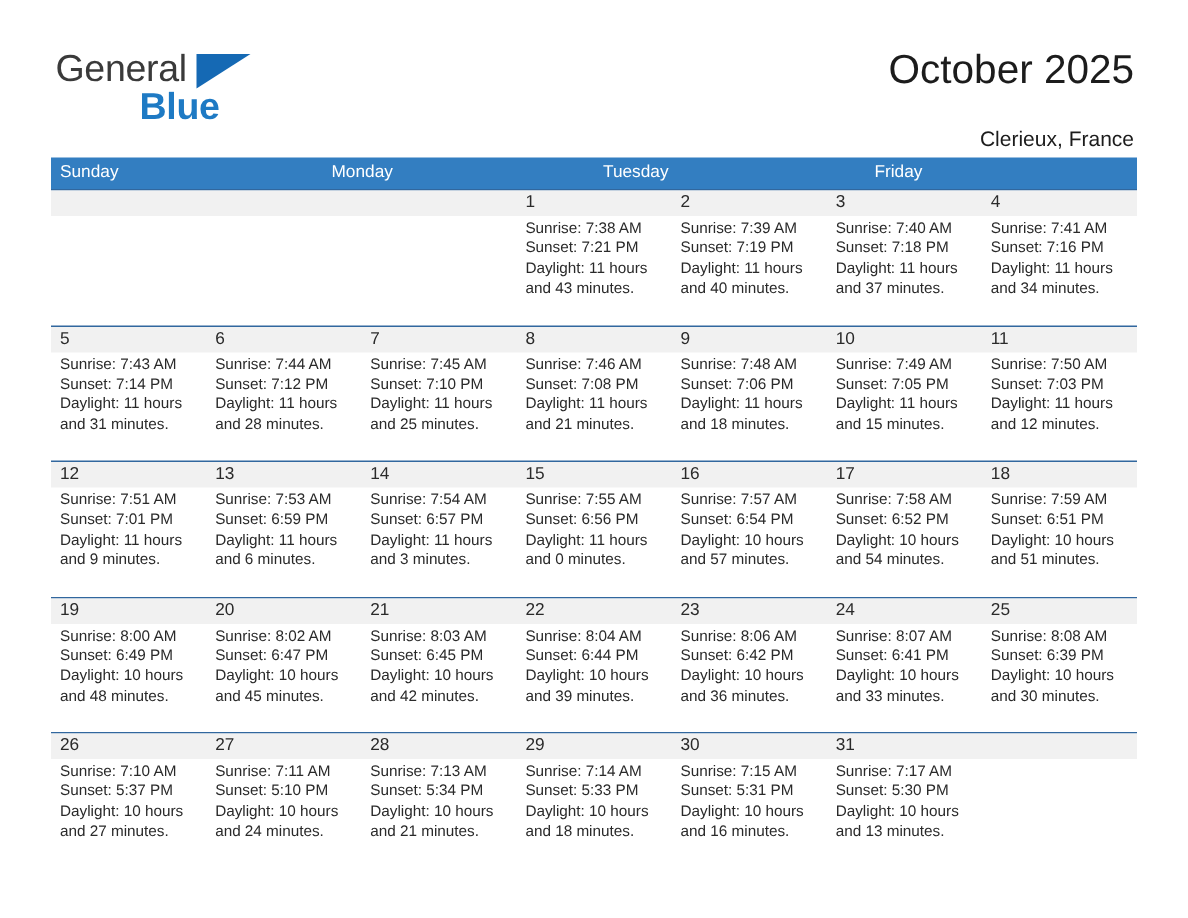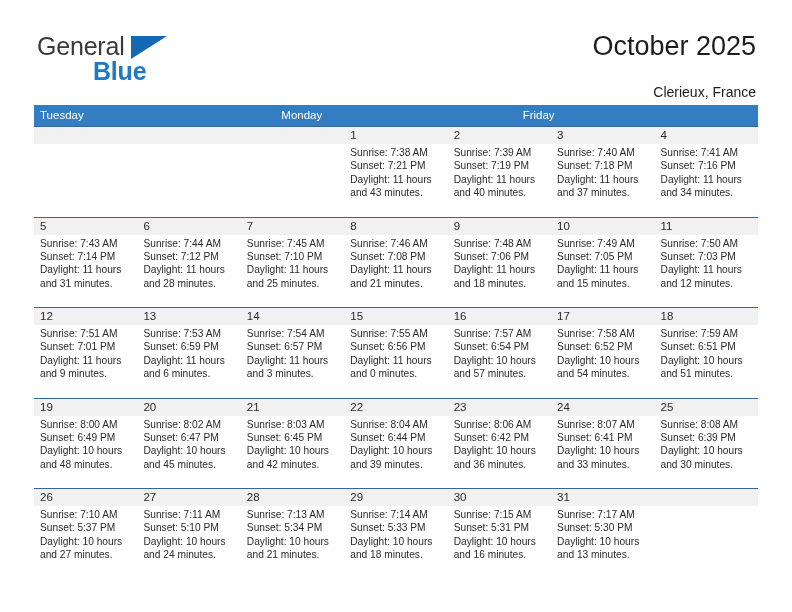--- a/index.html
+++ b/index.html
@@ -169,22 +169,23 @@
     <div class="title-block">
       <div class="cal-title">October 2025</div>
       <div class="cal-subtitle">Clerieux, France</div>
     </div>
 
   </div>
 
   <div class="calendar">
 
     <div class="dow-row">
+      <div class="dow">Sunday</div>
+      <div class="dow">Monday</div>
       <div class="dow">Tuesday</div>
-      <div class="dow">Monday</div>
       <div class="dow">Friday</div>
     </div>
 
     <div class="week">
       <div class="daynum-band"></div>
       <div class="cell empty">
         <div class="daynum"></div>
         <div class="info">
           <div></div>
           <div></div>

